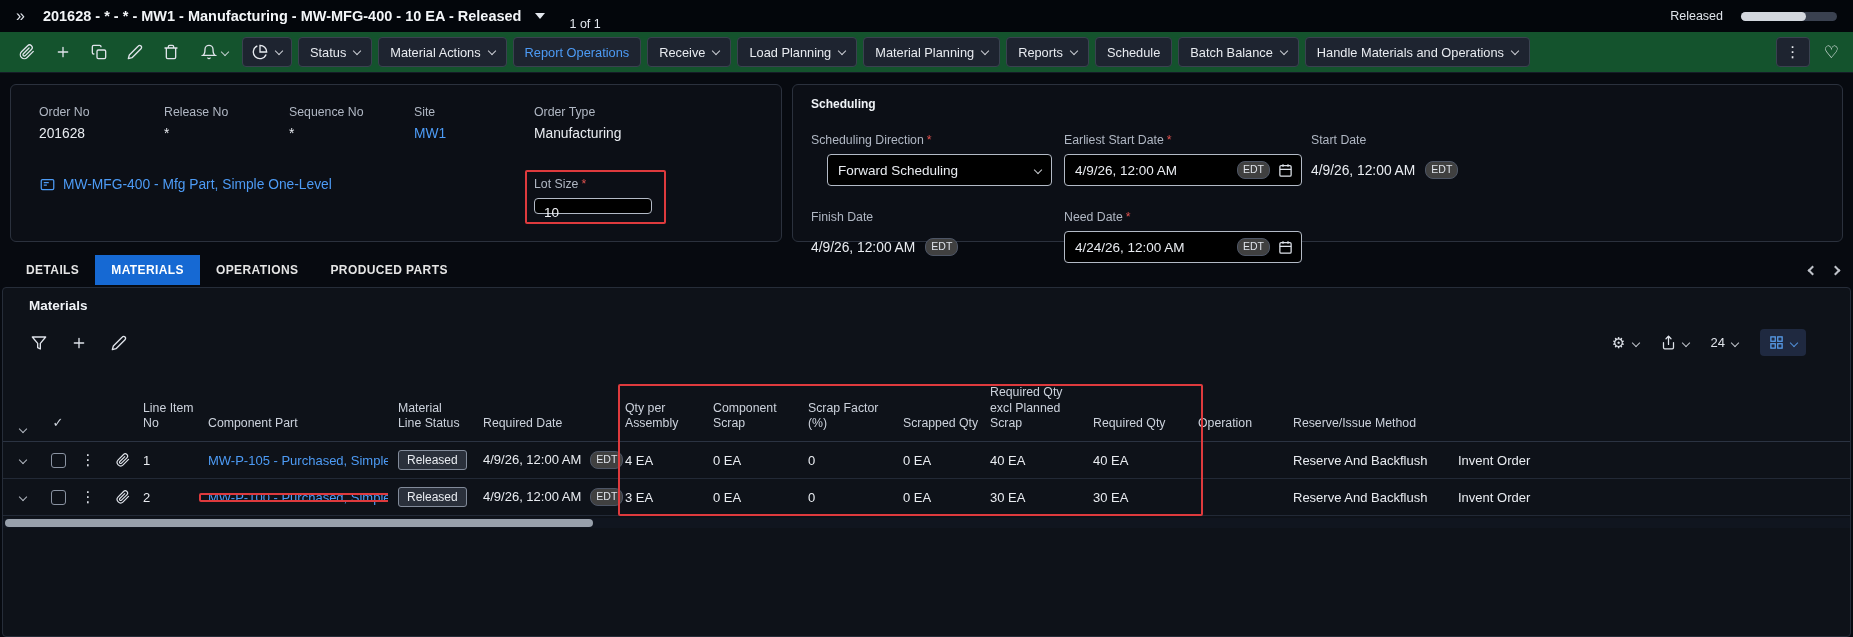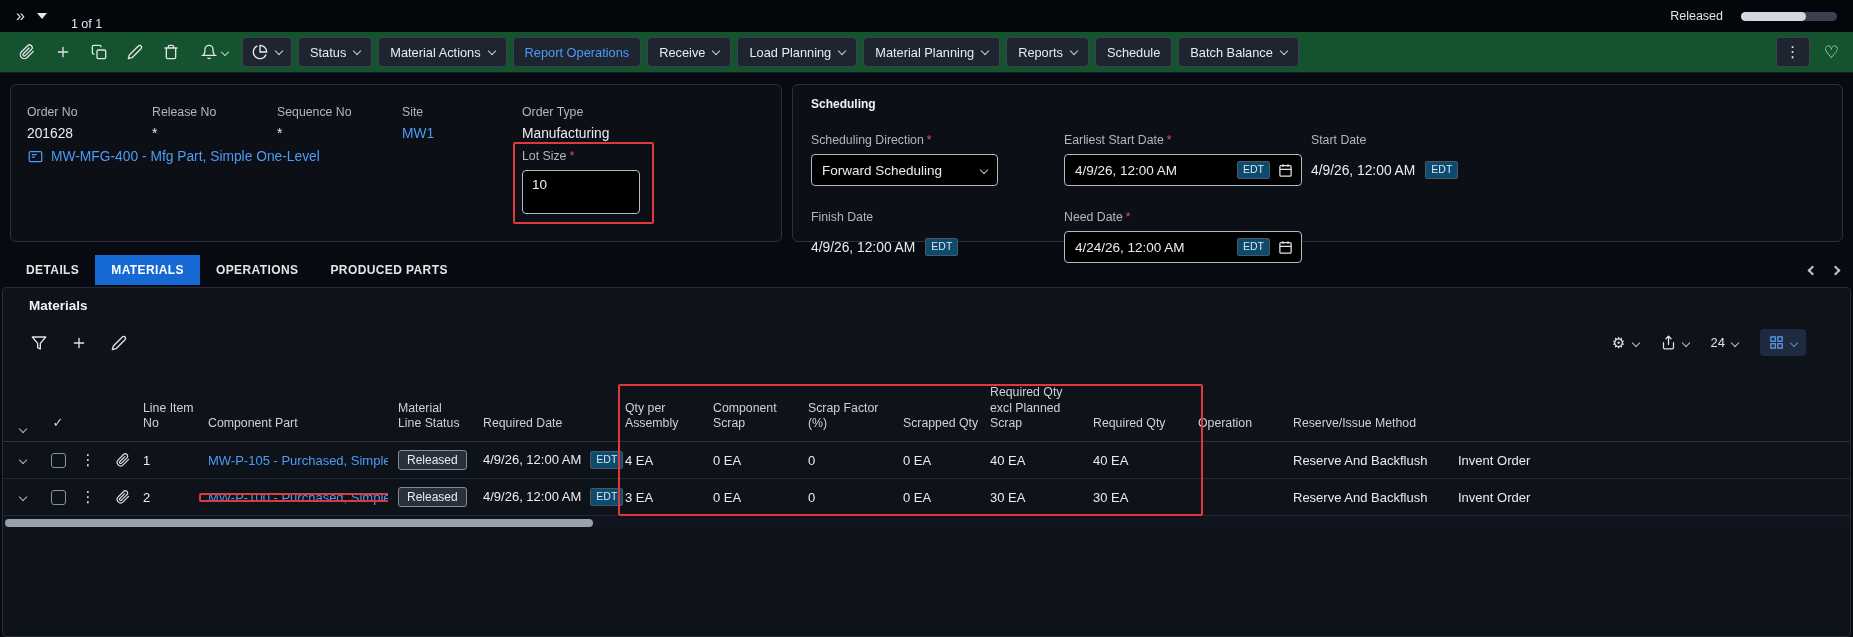--- a/index.html
+++ b/index.html
@@ -53,51 +53,51 @@
   .btn.accent { color:#4d9bf5; }
   .kebab-btn { width:34px; justify-content:center; font-size:15px; padding:0; }
   .heart { font-size:17px; color:#eef1f5; margin:0 2px 0 8px; cursor:pointer; }
 
   
   .content { display:flex; gap:10px; padding:11px 10px 11px 10px; }
   .card { background:#0c0f16; border:1px solid #2b313d; border-radius:6px; height:158px; }
   .order-card { width:772px; flex:none; padding:16px 20px 18px 16px; }
   .sched-card { flex:1; padding:12px 18px 16px 18px; }
 
-  .order-grid { display:grid; grid-template-columns:125px 125px 125px 120px 1fr; row-gap:8px; margin-top:4px; }
+  .order-grid { display:grid; grid-template-columns:125px 125px 125px 120px 1fr; row-gap:36px; margin-top:4px;margin-left:12px; }
   .flabel { font-size:12.3px; color:#b0b7c3; margin-bottom:7px; white-space:nowrap; }
   .fvalue { font-size:13.8px; color:#e9ecf1; white-space:nowrap; }
   .link { color:#4d9bf5; cursor:pointer; text-decoration:none; }
   .link-row { display:flex; align-items:center; gap:7px; }
   .part-icon { color:#4d9bf5; }
   .part-field { grid-column:1 / span 4; }
   .lot-field { grid-column:5; position:relative; width:128px; }
   .req { color:#e0524f; margin-left:3px; }
   .input {
-    background:#000; border:1px solid #b3bac6; border-radius:4px; height:44px; line-height:28px;
+    background:#000; border:1px solid #b3bac6; border-radius:4px; height:16px; line-height:28px;
     padding:0 9px; font-size:13.5px; color:#f0f2f6; width:118px; cursor:text;
   }
   .annotation-box { position:absolute; border:2px solid #de3a3d; border-radius:2px; pointer-events:none; z-index:6; }
   .lot-annot { left:-9px; top:-7px; right:-4px; bottom:-10px; }
 
   .sched-title { font-size:12px; font-weight:700; color:#f0f3f7; margin-bottom:22px; }
   .sched-grid { display:grid; grid-template-columns:253px 247px 1fr; row-gap:24px; }
   .selectbox {
     display:flex; align-items:center; justify-content:space-between; background:#000;
-    border:1px solid #b3bac6; border-radius:4px; height:32px; padding:0 10px; width:187px;
-    font-size:13.5px; cursor:pointer;
+    border:1px solid #b3bac6; border-radius:4px; height:32px; padding:0 10px; width:225px;
+    font-size:13.5px; cursor:pointer;margin-left:16px;
   }
   .datebox {
     display:flex; align-items:center; gap:8px; background:#000; border:1px solid #b3bac6;
     border-radius:4px; height:32px; padding:0 8px 0 10px; width:238px; font-size:13.5px; cursor:text;
   }
   .datebox .val { flex:1; white-space:nowrap; }
   .badge-tz {
-    background:#0c4a6e; border:1px solid #4d5565; color:#dfe3ea; font-size:10.5px;
-    padding:1px 5px; border-radius:2px; flex:none; line-height:1.3;
+    background:#404040; border:1px solid #4d5565; color:#dfe3ea; font-size:10.5px;
+    padding:1px 5px; border-radius:8px; flex:none; line-height:1.3;
   }
   .cal { color:#dfe3ea; cursor:pointer; }
   .ro-date { height:32px; display:flex; align-items:center; gap:10px; font-size:13.8px; white-space:nowrap; }
 
   
   .tabbar { display:flex; align-items:center; height:34px; padding:0 14px 0 10px; }
   .tab {
     font-size:12px; font-weight:700; letter-spacing:.4px; color:#e5e5e5; padding:0 16px;
     height:30px; display:flex; align-items:center; cursor:pointer; white-space:nowrap;
   }
@@ -149,20 +149,21 @@
   .check-glyph { color:#cfd5de; font-size:13px; }
 
   .hscroll { height:10px; background:#10151f; margin-top:2px; position:relative; cursor:pointer; }
   .hthumb { position:absolute; left:2px; top:1px; height:8px; width:588px; background:#98a0ab; border-radius:4px; }
 </style>
 </head>
 <body>
 
 <header class="topbar">
   <span class="dbl-chev">»</span>
+  <h1 class="page-title">201628 - * - * - MW1 - Manufacturing - MW-MFG-400 - 10 EA - Released</h1>
   <span class="title-caret"></span>
   <span class="rec-count">1 of 1</span>
   <div class="spacer"></div>
   <span class="status-slider-label">Released</span>
   <div class="progress">
       <div class="fill"></div>
     </div>
 </header>
 
 <nav class="toolbar">
@@ -232,20 +233,24 @@
     </button>
   <button class="btn">
       <span>Reports</span>
       <span class="chev"></span>
     </button>
   <button class="btn">
       <span>Schedule</span>
     </button>
   <button class="btn">
       <span>Batch Balance</span>
+      <span class="chev"></span>
+    </button>
+  <button class="btn">
+      <span>Handle Materials and Operations</span>
       <span class="chev"></span>
     </button>
 
   <div class="spacer"></div>
   <button class="btn kebab-btn">
       <span>⋮</span>
     </button>
   <span class="heart">♡</span>
 </nav>
 

